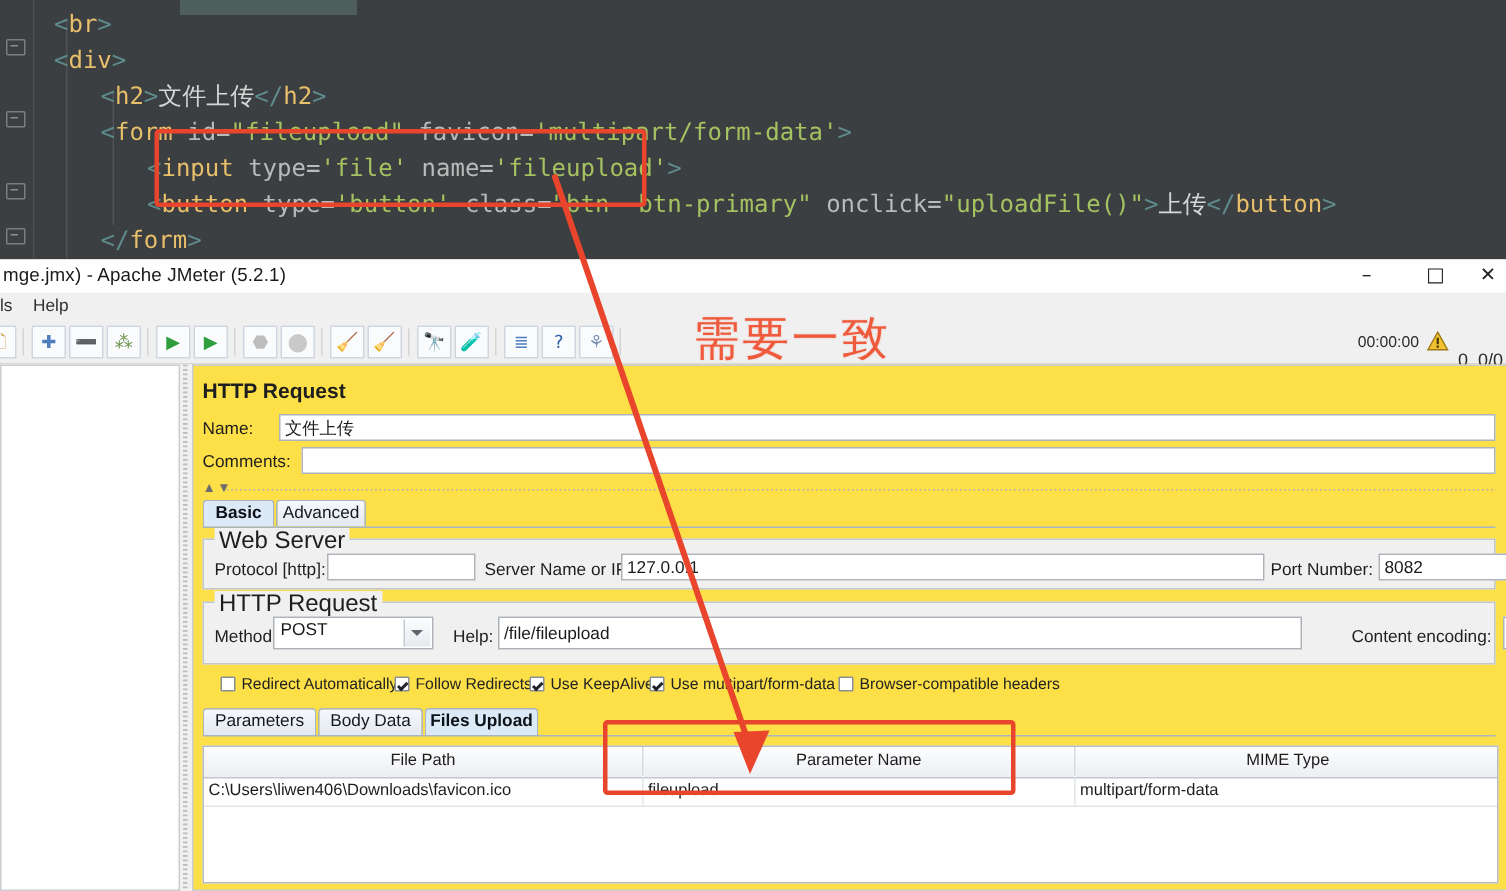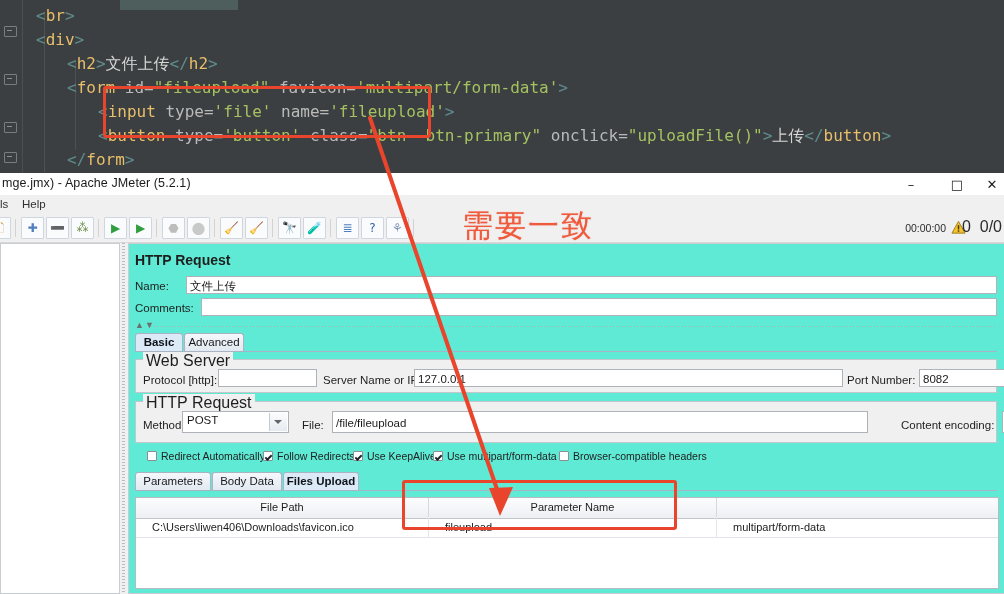--- a/index.html
+++ b/index.html
@@ -93,41 +93,41 @@
     position:absolute;top:5px;width:1px;height:18px;background:#d3d3d3;
   }
   #timer{
     position:absolute;right:58px;top:8px;font-size:10.5px;color:#2a2a2a;
     font-family:"Liberation Sans", sans-serif;
   }
   #warnico{
     position:absolute;right:38px;top:6px;width:15px;height:15px;
   }
   #counts{
-    position:absolute;right:2px;top:4px;font-size:16px;color:#2a2a2a;
+    position:absolute;right:2px;top:19px;font-size:12px;color:#2a2a2a;
   }
 
   
   #leftpane{
     position:absolute;left:0;top:70px;width:120px;height:351px;
     background:#ffffff;border:1px solid #c9ccd1;box-sizing:border-box;
   }
   #splitter{
     position:absolute;left:121px;top:70px;width:6px;height:351px;
     background:#f0f0f0;
   }
   #splitter .dots{
     position:absolute;left:1px;top:0;width:3px;height:351px;
     background-image:
       linear-gradient(to bottom,#b9bcc0 1px,transparent 1px);
     background-size:3px 3px;
   }
   #rightpane{
     position:absolute;left:128px;top:70px;width:876px;height:351px;
-    background:#5eead4;border:1px solid #c9ccd1;border-right:none;box-sizing:border-box;
+    background:#fde047;border:1px solid #c9ccd1;border-right:none;box-sizing:border-box;
   }
   #panelTitle{
     position:absolute;left:6px;top:8px;font-size:14px;font-weight:bold;color:#1e1e1e;
   }
   .flabel{
     position:absolute;font-size:11.5px;color:#1e1e1e;
   }
   .ftext{
     position:absolute;background:#ffffff;border:1px solid #aeb3b9;box-sizing:border-box;
     font-size:11.5px;color:#1a1a1a;padding:1px 3px;line-height:16px;
@@ -208,21 +208,21 @@
   .th{
     position:absolute;top:0;height:19px;line-height:19px;text-align:center;
     font-size:11px;color:#1c1c1c;border-right:1px solid #d5d9de;box-sizing:border-box;
   }
   .trow{
     position:absolute;left:0;top:20px;width:100%;height:19px;
     border-bottom:1px solid #e2e5e9;
   }
   .td{
     position:absolute;top:0;height:19px;line-height:19px;
-    font-size:11px;color:#1c1c1c;padding-left:16px;box-sizing:border-box;
+    font-size:11px;color:#1c1c1c;padding-left:3px;box-sizing:border-box;
     border-right:1px solid #e2e5e9;overflow:hidden;white-space:nowrap;
   }
 
   
   .annot-rect{
     position:absolute;border:3px solid #e8452c;border-radius:3px;
     box-sizing:border-box;pointer-events:none;
   }
   #annotText{
     position:absolute;left:462px;top:205px;
@@ -375,21 +375,21 @@
     <span class="flabel" style="left:718px;top:130px;">Port Number:</span>
     <div class="ftext" style="left:790px;top:125px;width:130px;height:18px;">8082</div>
 
     <div class="gbox" style="left:6px;top:157px;width:862px;height:42px;"></div>
     <span class="glegend" style="left:14px;top:150px;">HTTP Request</span>
     <span class="flabel" style="left:14px;top:175px;">Method:</span>
     <div class="combo" style="left:53px;top:167px;width:107px;height:22px;">
       <span>POST</span>
       <span class="arrowbox"></span>
     </div>
-    <span class="flabel" style="left:173px;top:175px;">File:</span>
+    <span class="flabel" style="left:173px;top:175px;">Help:</span>
     <div class="ftext" style="left:203px;top:167px;width:536px;height:22px;line-height:20px;">/file/fileupload</div>
     <span class="flabel" style="left:772px;top:175px;">Content encoding:</span>
     <div class="ftext" style="left:873px;top:167px;width:110px;height:22px;line-height:20px;">utf-8</div>
 
     <div class="cbrow" style="left:8px;top:274px;width:860px;height:16px;top:205px;" id="cbrow">
         <span class="cbx" style="left: 10px; top: 2px;"></span>
         <span class="cblabel" style="left: 24px; top: 1px;">Redirect Automatically</span>
         <span class="cbx on" style="left: 126px; top: 2px;"></span>
         <span class="cblabel" style="left: 140px; top: 1px;">Follow Redirects</span>
         <span class="cbx on" style="left: 216px; top: 2px;"></span>
@@ -404,20 +404,21 @@
       <div class="tab" style="left:0px;top:0px;width:76px;">Parameters</div>
       <div class="tab" style="left:77px;top:0px;width:70px;">Body Data</div>
       <div class="tab sel" style="left:148px;top:0px;width:76px;">Files Upload</div>
       <div class="tabline" style="left:0px;top:18px;width:862px;"></div>
     </div>
 
     <div id="tbl">
       <div id="thead">
         <div class="th" style="left:0px;width:293px;">File Path</div>
         <div class="th" style="left:293px;width:288px;">Parameter Name</div>
+        <div class="th" style="left:581px;width:283px;border-right:none;">MIME Type</div>
       </div>
       <div class="trow">
         <div class="td" style="left:0px;width:293px;">C:\Users\liwen406\Downloads\favicon.ico</div>
         <div class="td" style="left:293px;width:288px;">fileupload</div>
         <div class="td" style="left:581px;width:283px;border-right:none;">multipart/form-data</div>
       </div>
     </div>
   </div>
 
 </div>

